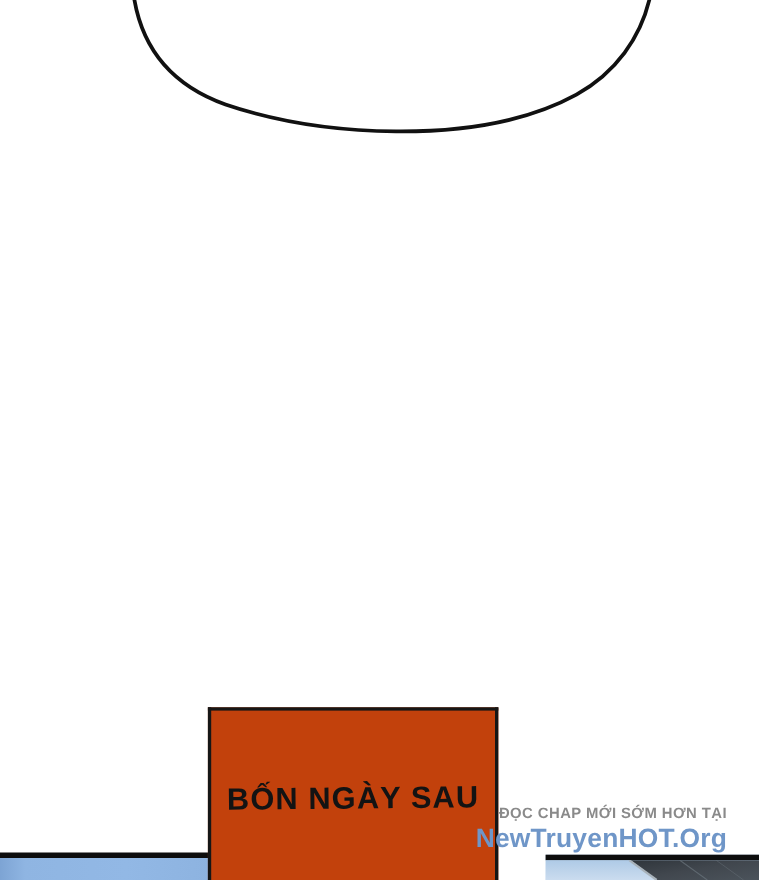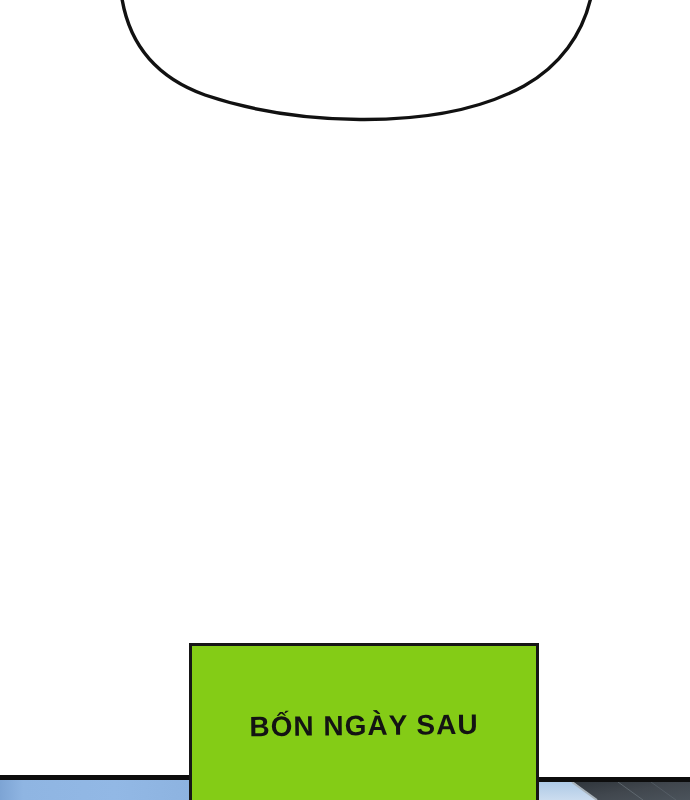--- a/index.html
+++ b/index.html
@@ -51,24 +51,24 @@
     display: block;
     width: 194px;
     height: 18px;
   }
 
   
   #caption-box {
     position: absolute;
     left: 189px;
     top: 643px;
-    width: 350px;
+    width: 264px;
     height: 157px;
     box-sizing: border-box;
-    background: #84cc16;
+    background: #c2410c;
     border: 3px solid #161616;
     border-bottom: none;
     z-index: 2;
     text-align: center;
   }
   #caption-text {
     margin-top: 64px;
     font-family: "Liberation Sans", "DejaVu Sans", sans-serif;
     font-weight: 700;
     font-size: 28px;
@@ -136,14 +136,18 @@
       <line x1="76" y1="0" x2="101" y2="18" stroke="#a8b2ba" stroke-width="2"></line>
       <line x1="122" y1="0" x2="147" y2="18" stroke="#6b757d" stroke-width="1" opacity="0.7"></line>
       <line x1="155" y1="0" x2="180" y2="18" stroke="#6b757d" stroke-width="0.8" opacity="0.5"></line>
     </svg>
   </div>
 
   <div id="caption-box">
     <div id="caption-text">BỐN NGÀY SAU</div>
   </div>
 
+  <div id="watermark">
+    <div id="watermark-tagline">ĐỌC CHAP MỚI SỚM HƠN TẠI</div>
+    <div id="watermark-sitename">NewTruyenHOT.Org</div>
+  </div>
 
 </div>
 
 </body></html>

